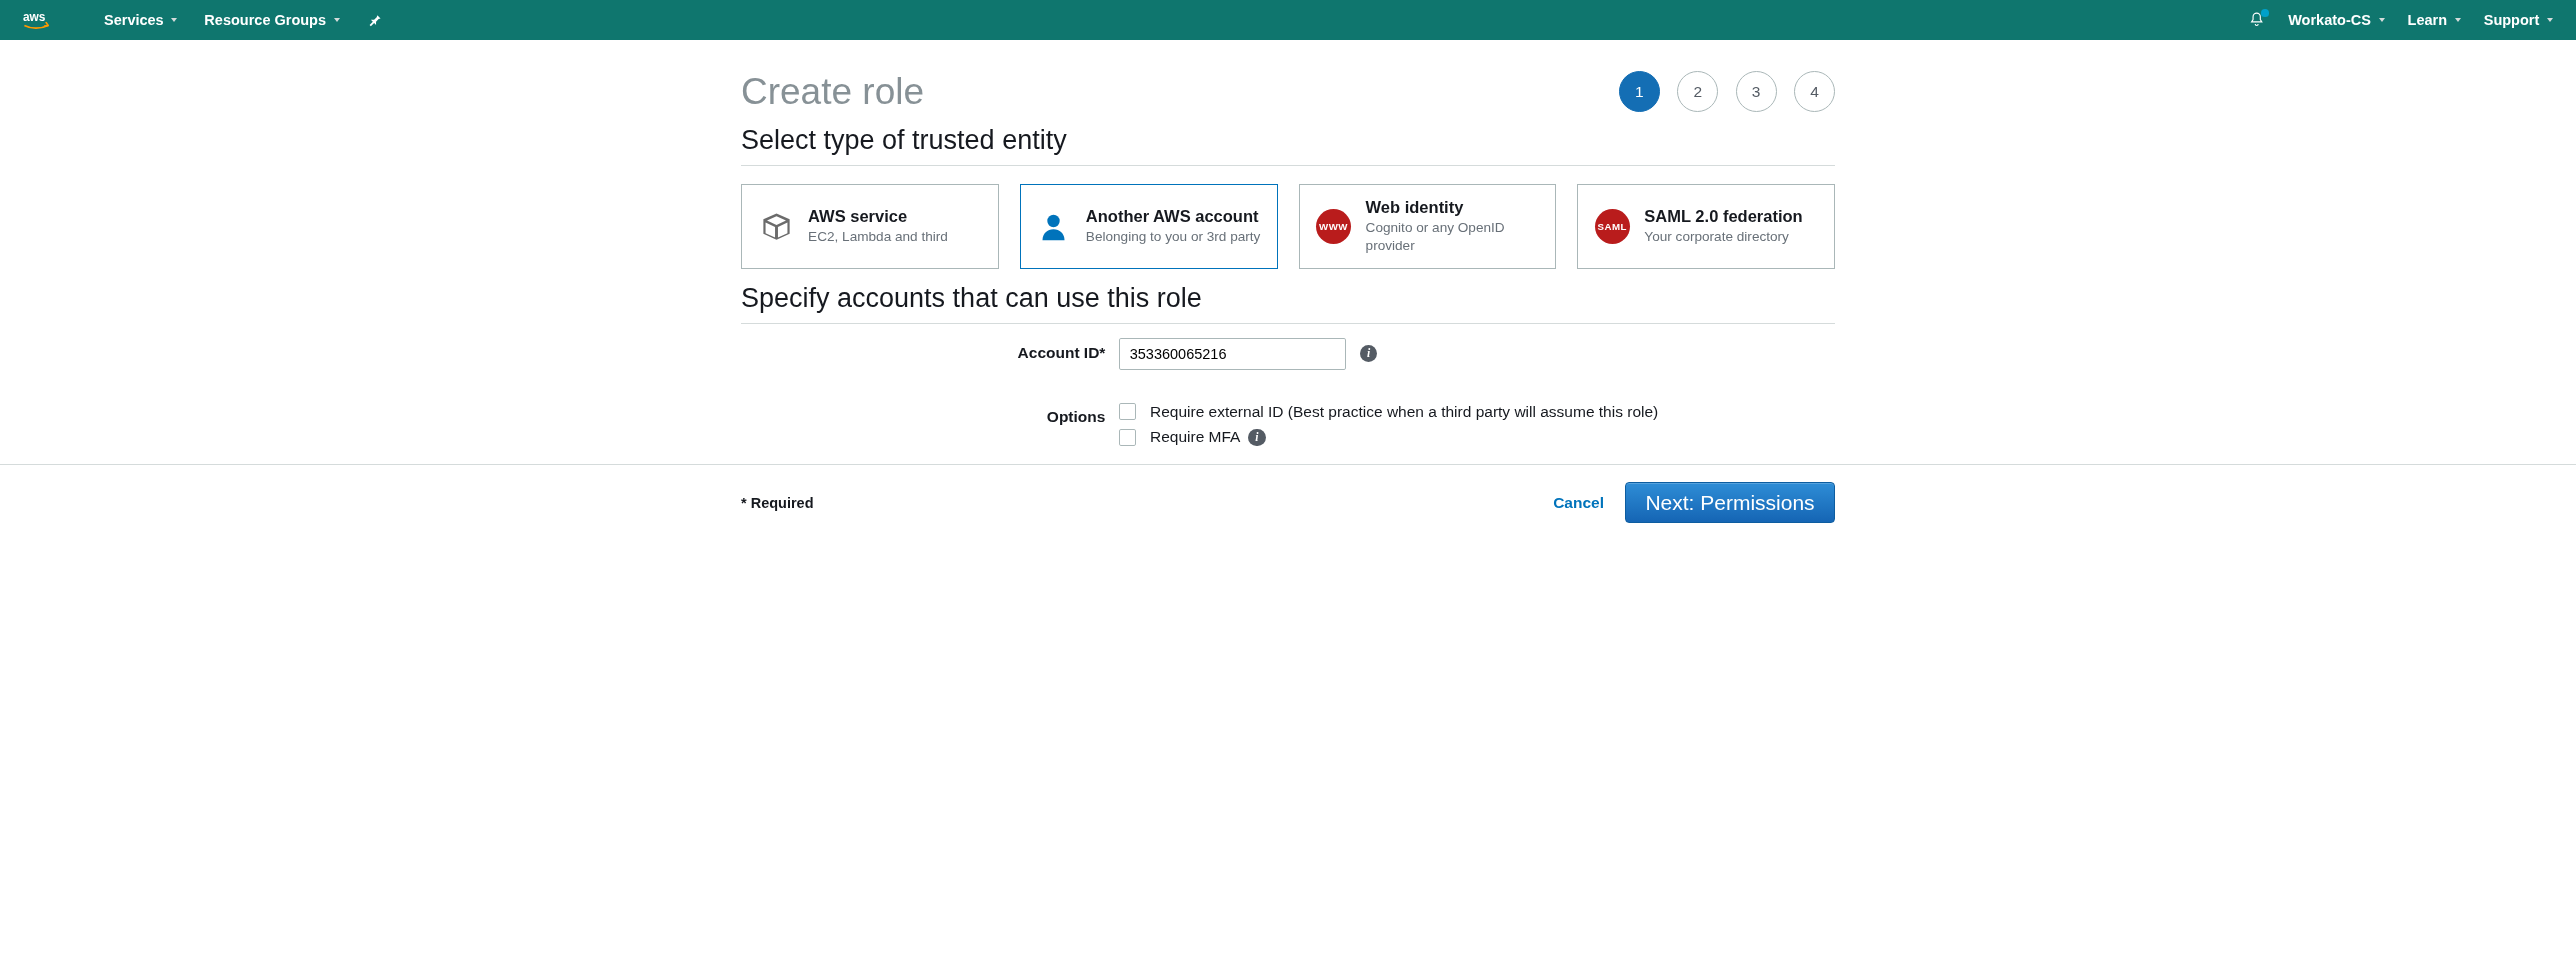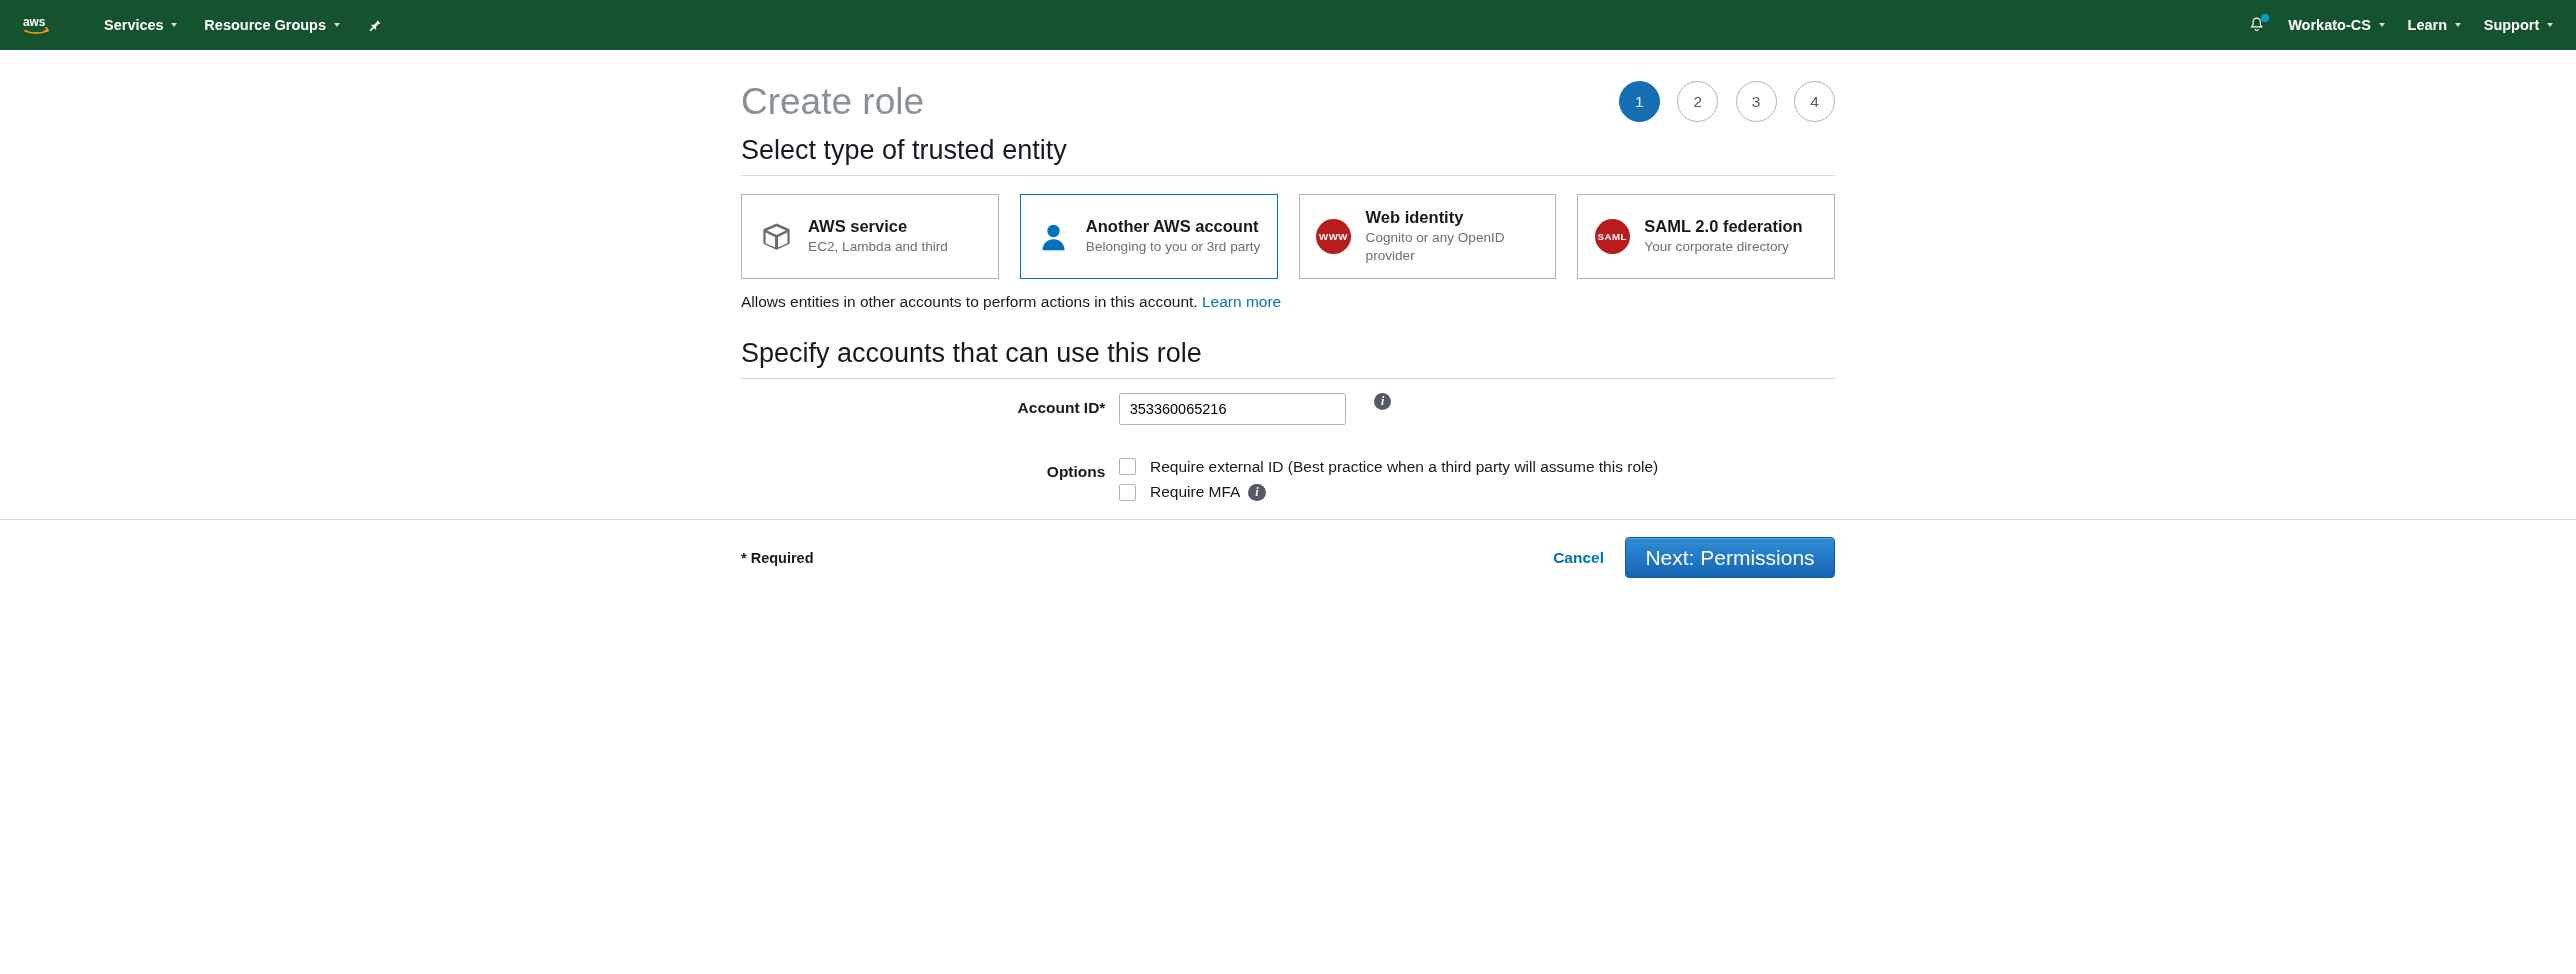--- a/index.html
+++ b/index.html
@@ -1,19 +1,19 @@
 <!DOCTYPE html>
 <html><head>
   <meta charset="utf-8">
   <style>
     * { margin: 0; padding: 0; box-sizing: border-box; }
     body { font-family: "Amazon Ember", "Helvetica Neue", Arial, sans-serif; background: #fff; color: #16191f; }
 
     
-    .topnav { background: #14532d; height: 50px; display: flex; align-items: center; padding: 16px 23px; color: #fff; font-size: 14.5px; }
+    .topnav { background: #0f766e; height: 40px; display: flex; align-items: center; padding: 16px 23px; color: #fff; font-size: 14.5px; }
     .topnav .logo { display: flex; align-items: center; margin-right: 39px; }
     .topnav .logo svg { height: 21px; }
     .topnav .nav-left { display: flex; align-items: center; gap: 27px; }
     .topnav .nav-item { display: flex; align-items: center; gap: 7.7px; cursor: pointer; white-space: nowrap; font-weight: 600; }
     .topnav .nav-right { margin-left: auto; display: flex; align-items: center; gap: 23px; }
     .caret-down { width: 0; height: 0; border-left: 3.9px solid transparent; border-right: 3.9px solid transparent; border-top: 4.8px solid #d5dbdb; }
     .pin-icon svg { width: 15.5px; height: 15.5px; fill: #fff; }
     .bell-wrap { position: relative; display: flex; align-items: center; }
     .bell-wrap .dot { position: absolute; top: -1.9px; right: -3.9px; width: 7.7px; height: 7.7px; border-radius: 50%; background: #00a1c9; }
     .bell-wrap svg { width: 17.4px; height: 17.4px; stroke: #fff; fill: none; stroke-width: 1.6; }
@@ -42,21 +42,21 @@
     .icon-user svg { width: 33px; height: 33px; fill: #0073bb; }
     .icon-box svg { width: 35px; height: 35px; fill: #6b6b6b; }
 
     
     .help-text { font-size: 15.5px; color: #16191f; margin-bottom: 27px; }
     .help-text a { color: #0073bb; text-decoration: none; }
 
     
     .form-row { display: flex; align-items: flex-start; margin: 13.6px 0; }
     .form-row .form-label { width: 378px; text-align: right; padding-right: 13.6px; font-size: 15.5px; font-weight: 700; padding-top: 5.8px; }
-    .form-row .form-content { flex: 1; display: flex; gap: 28px; }
+    .form-row .form-content { flex: 1; display: flex; align-items: center; gap: 14px; }
     .form-row input[type=text] { width: 227px; padding: 6.8px 9.7px; font-size: 14.5px; border: 1px solid #aab7b8; border-radius: 1.9px; }
     .info-icon { width: 17.4px; height: 17.4px; border-radius: 50%; background: #545b64; color: #fff; display: inline-flex; align-items: center; justify-content: center; font-size: 11.6px; font-weight: 700; font-style: italic; font-family: Georgia, serif; flex-shrink: 0; }
 
     .options-stack { display: flex; flex-direction: column; gap: 7.7px; }
     .checkbox-row { display: flex; align-items: center; gap: 13.6px; font-size: 15.5px; }
     .checkbox-row input[type=checkbox] { width: 17.4px; height: 17.4px; border: 1px solid #aab7b8; border-radius: 1.9px; appearance: none; cursor: pointer; }
     .checkbox-row .info-icon { margin-left: -5.8px; }
 
     
     .footer-bar { border-top: 1px solid #d5dbdb; margin-top: 17.4px; }
@@ -171,24 +171,20 @@
         <div class="icon-circle">SAML</div>
       </div>
       <div>
         <div class="card-title">SAML 2.0 federation</div>
         <div class="card-sub">Your corporate directory</div>
       </div>
     </div>
 
   </div>
 
-  <p class="help-text">
-    <span>Allows entities in other accounts to perform actions in this account.</span>
-    <a href="#">Learn more</a>
-  </p>
 
   <h2 class="section-heading">Specify accounts that can use this role</h2>
 
   <div class="form-row">
     <div class="form-label">Account ID*</div>
     <div class="form-content">
       <input type="text" value="353360065216" style="">
       <span class="info-icon">i</span>
     </div>
   </div>

